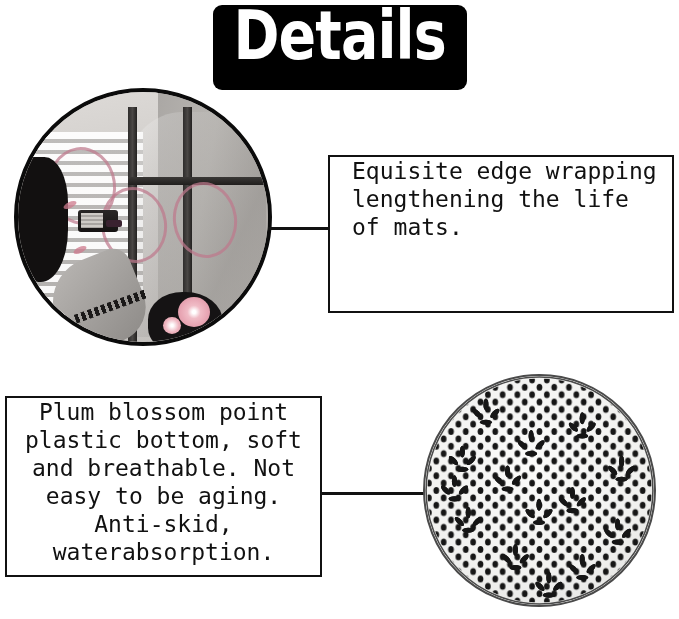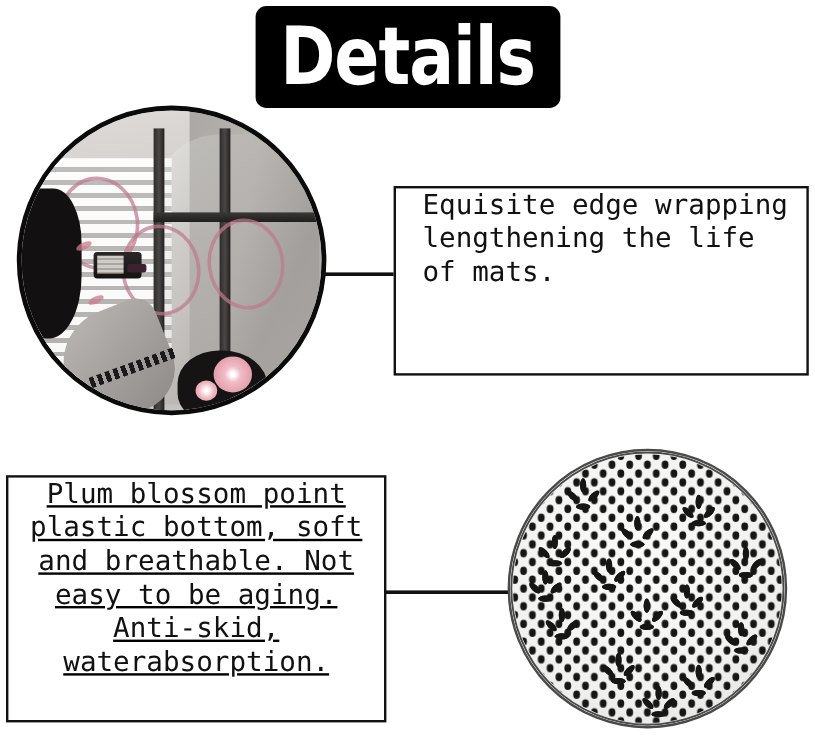--- a/index.html
+++ b/index.html
@@ -19,21 +19,21 @@
   
   .title-banner {
     position: absolute;
     left: 213px;
     top: 5px;
     width: 254px;
     height: 85px;
     background: #000000;
     border-radius: 9px;
     display: flex;
-    align-items: center;
+    align-items: flex-start;
     justify-content: center;
   }
   .title-text {
     color: #ffffff;
     font-family: "DejaVu Sans", sans-serif;
     font-weight: bold;
     font-size: 63px;
     line-height: 63px;
     letter-spacing: -1px;
     transform: scaleX(0.88) scaleY(1.06);
@@ -64,23 +64,22 @@
     top: 155px;
     width: 346px;
     height: 158px;
     padding: 0 6px 0 22px;
   }
   #callout-top p { text-align: left; }
   #callout-bottom {
     left: 5px;
     top: 396px;
     width: 317px;
-    height: 206px;
+    height: 181px;
     padding: 0 8px;
-    text-decoration: underline;
   }
   #callout-bottom p { text-align: center; }
 
   
   .connector {
     position: absolute;
     background: #111111;
     height: 3px;
   }
   #connector-top { left: 268px; top: 227px; width: 62px; }

